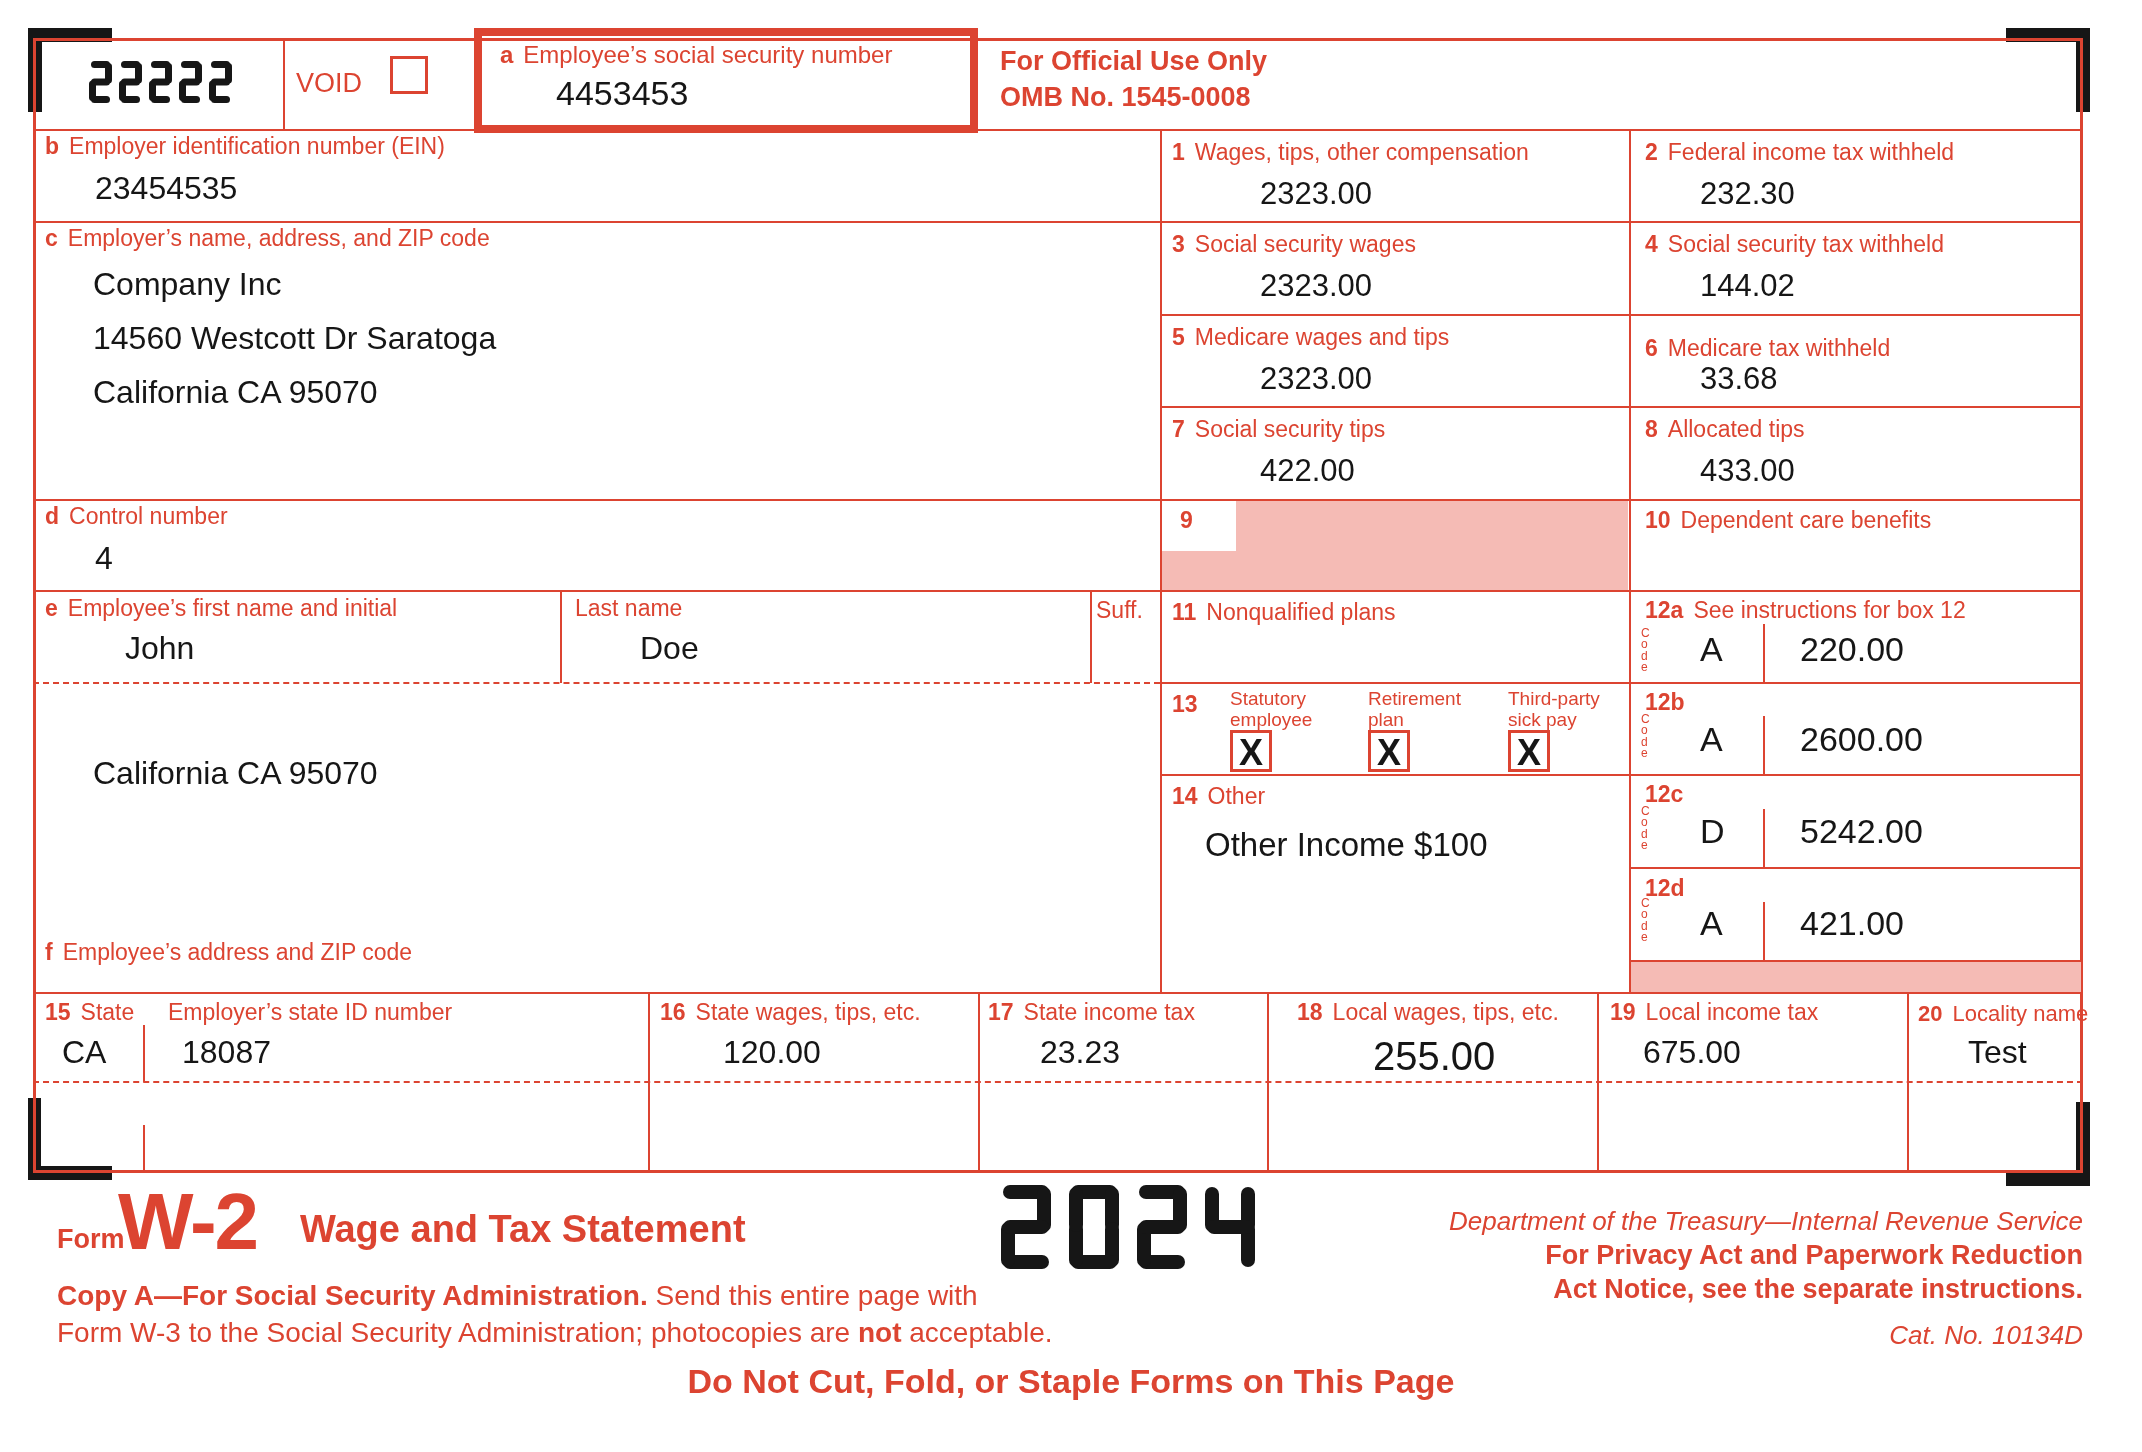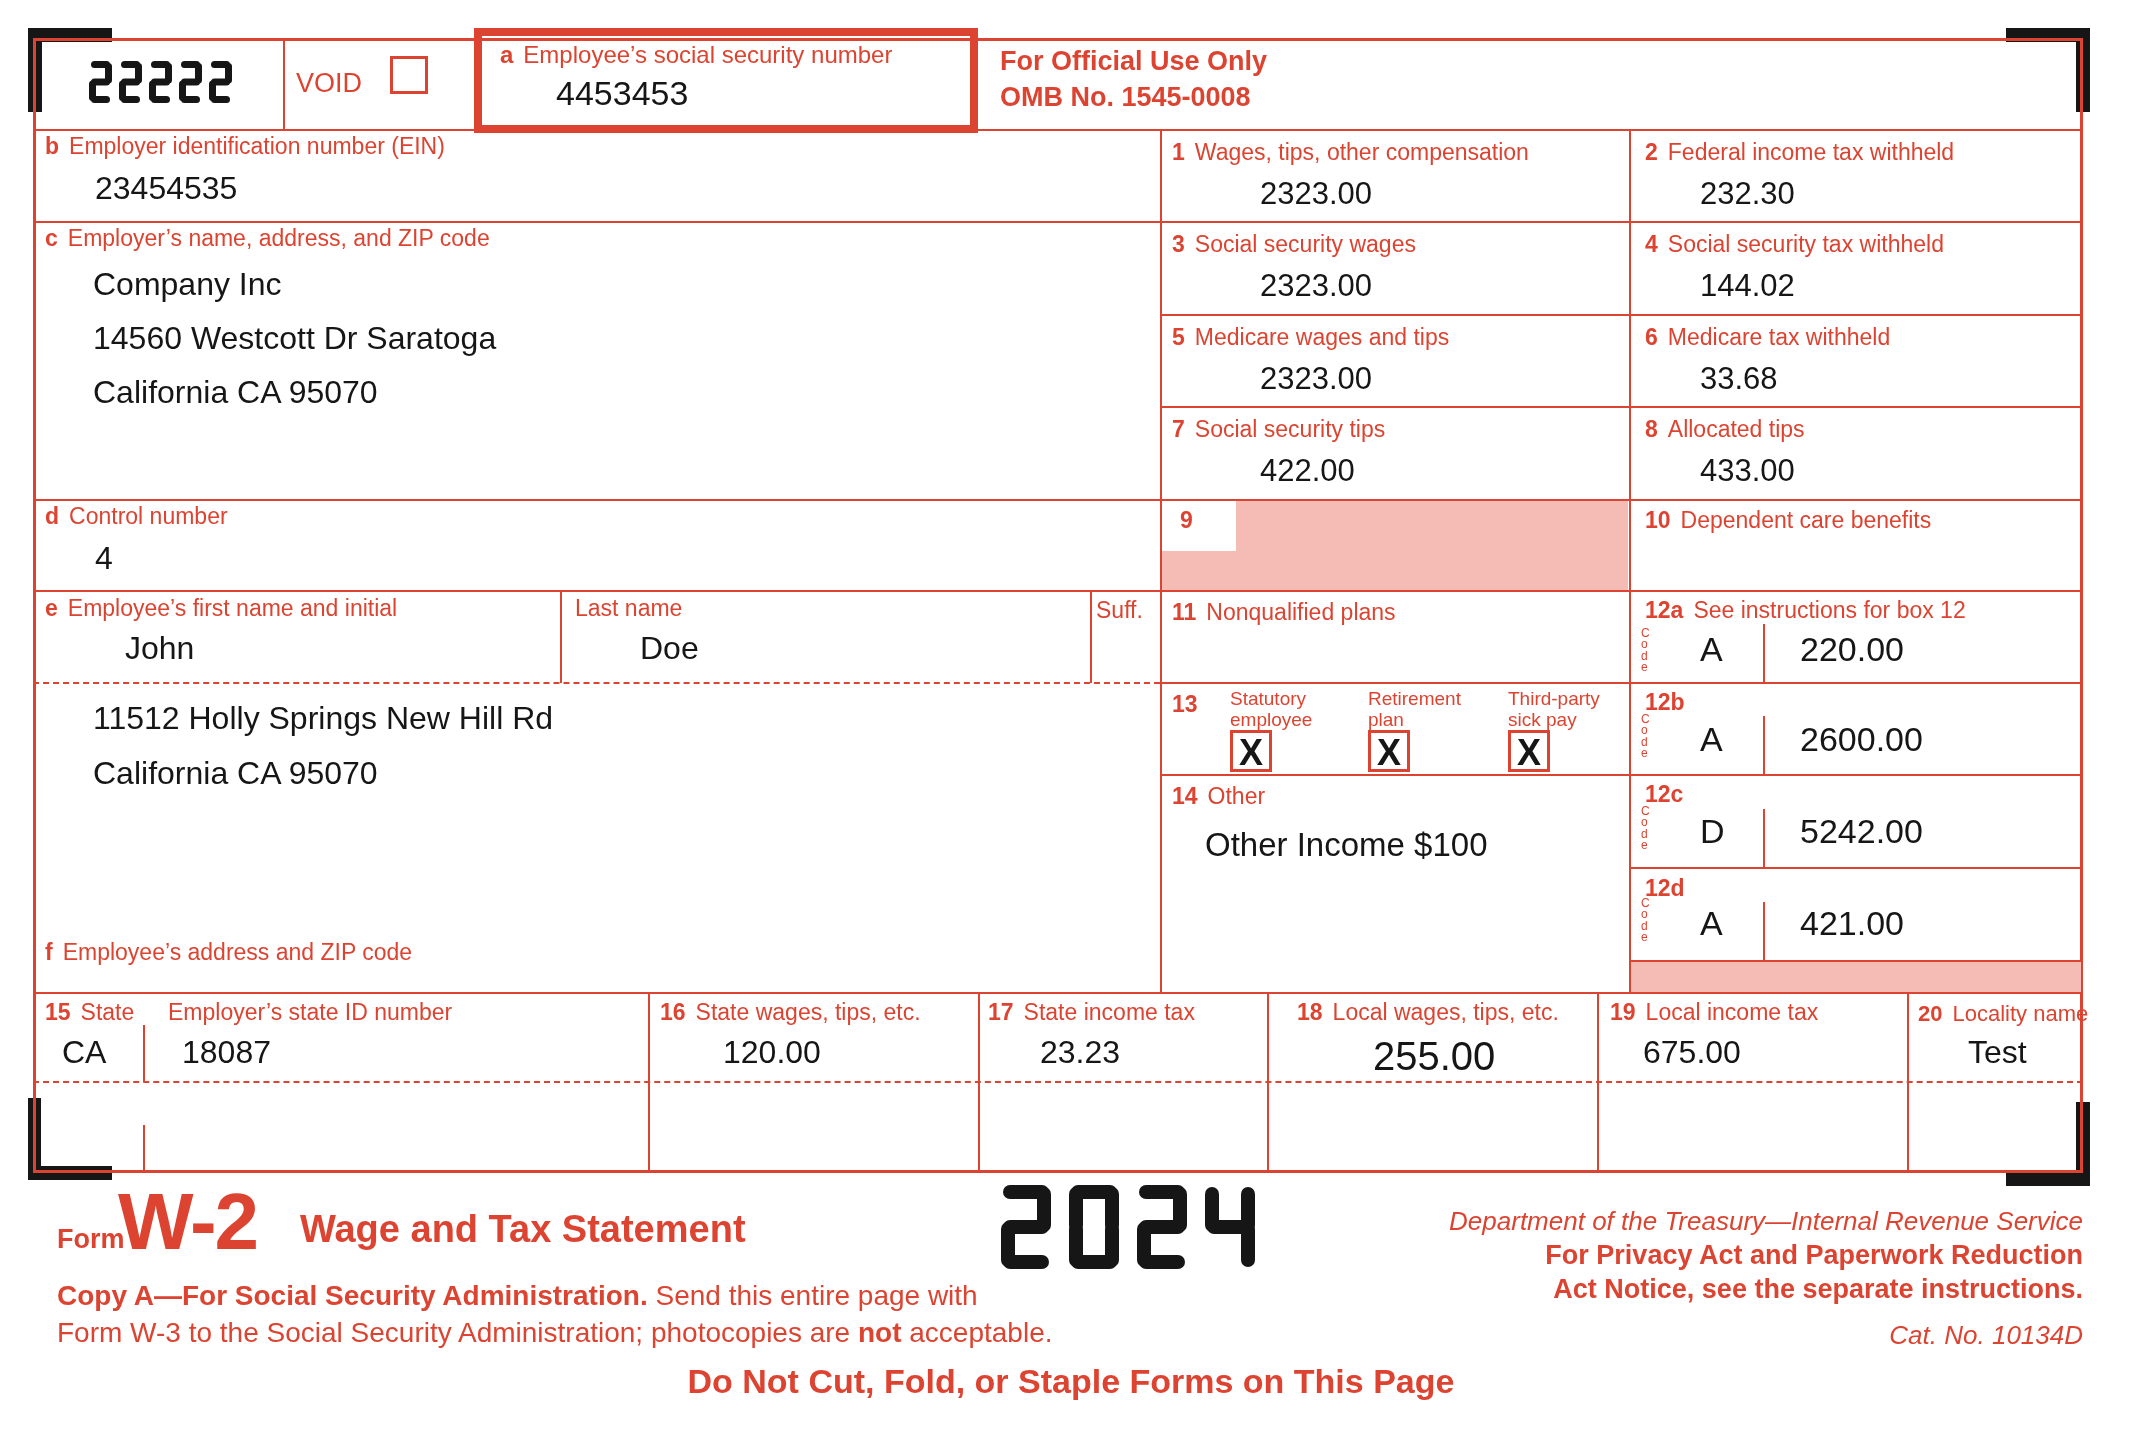--- a/index.html
+++ b/index.html
@@ -126,37 +126,36 @@
 
   <div class="abs lab" style="left:45px;top:504px"><span class="lt">d</span><span>Control number</span></div>
   <div class="abs val" style="left:95px;top:540px;font-size:32px">4</div>
 
   <div class="abs lab" style="left:45px;top:596px"><span class="lt">e</span><span>Employee’s first name and initial</span></div>
   <div class="abs val" style="left:125px;top:630px;font-size:32px">John</div>
   <div class="abs lab" style="left:575px;top:596px">Last name</div>
   <div class="abs val" style="left:640px;top:630px;font-size:32px">Doe</div>
   <div class="abs lab" style="left:1096px;top:598px">Suff.</div>
 
-  <div class="abs val" style="left:93px;top:700px;font-size:32px">11512 Holly Springs New Hill Rd</div>
   <div class="abs val" style="left:93px;top:755px;font-size:32px">California CA 95070</div>
   <div class="abs lab" style="left:45px;top:940px"><span class="lt">f</span><span>Employee’s address and ZIP code</span></div>
 
   <div class="abs lab" style="left:1172px;top:140px"><b>1</b><span>Wages, tips, other compensation</span></div>
   <div class="abs val" style="left:1260px;top:176px">2323.00</div>
   <div class="abs lab" style="left:1645px;top:140px"><b>2</b><span>Federal income tax withheld</span></div>
   <div class="abs val" style="left:1700px;top:176px">232.30</div>
 
   <div class="abs lab" style="left:1172px;top:232px"><b>3</b><span>Social security wages</span></div>
   <div class="abs val" style="left:1260px;top:268px">2323.00</div>
   <div class="abs lab" style="left:1645px;top:232px"><b>4</b><span>Social security tax withheld</span></div>
   <div class="abs val" style="left:1700px;top:268px">144.02</div>
 
   <div class="abs lab" style="left:1172px;top:325px"><b>5</b><span>Medicare wages and tips</span></div>
   <div class="abs val" style="left:1260px;top:361px">2323.00</div>
-  <div class="abs lab" style="left:1645px;top:325px"><b>6</b><span>Medicare tax withheld</span></div>
+  <div class="abs lab" style="left:1645px;top:336px"><b>6</b><span>Medicare tax withheld</span></div>
   <div class="abs val" style="left:1700px;top:361px">33.68</div>
 
   <div class="abs lab" style="left:1172px;top:417px"><b>7</b><span>Social security tips</span></div>
   <div class="abs val" style="left:1260px;top:453px">422.00</div>
   <div class="abs lab" style="left:1645px;top:417px"><b>8</b><span>Allocated tips</span></div>
   <div class="abs val" style="left:1700px;top:453px">433.00</div>
 
   <div class="abs lab" style="left:1180px;top:508px"><b>9</b></div>
   <div class="abs lab" style="left:1645px;top:508px"><b>10</b><span>Dependent care benefits</span></div>
   <div class="abs val" style="left:1700px;top:545px"></div>

